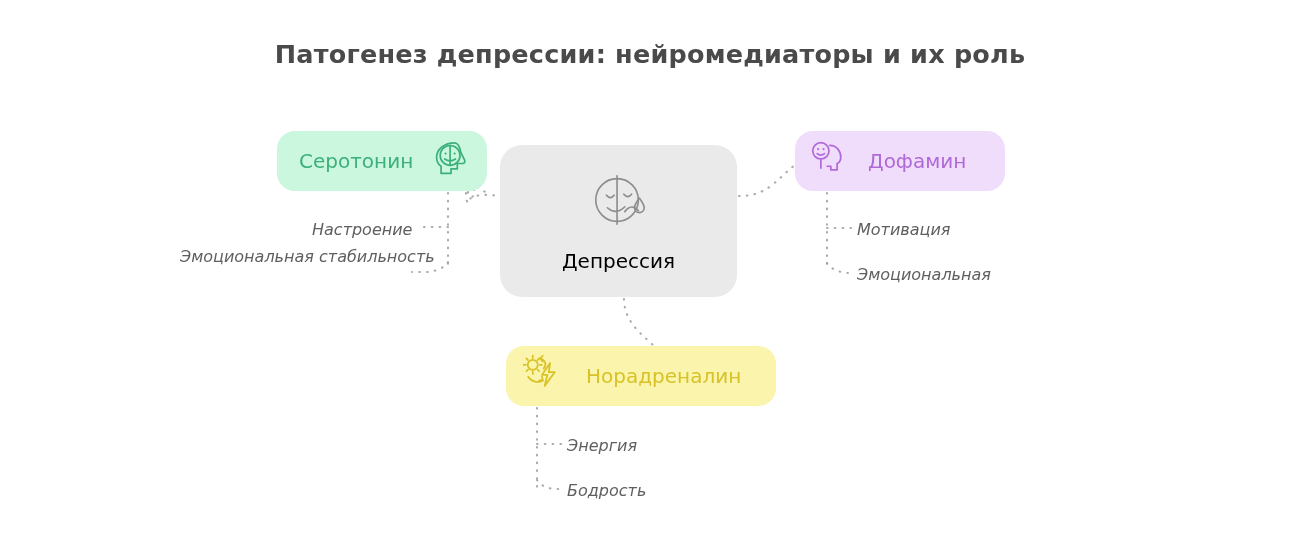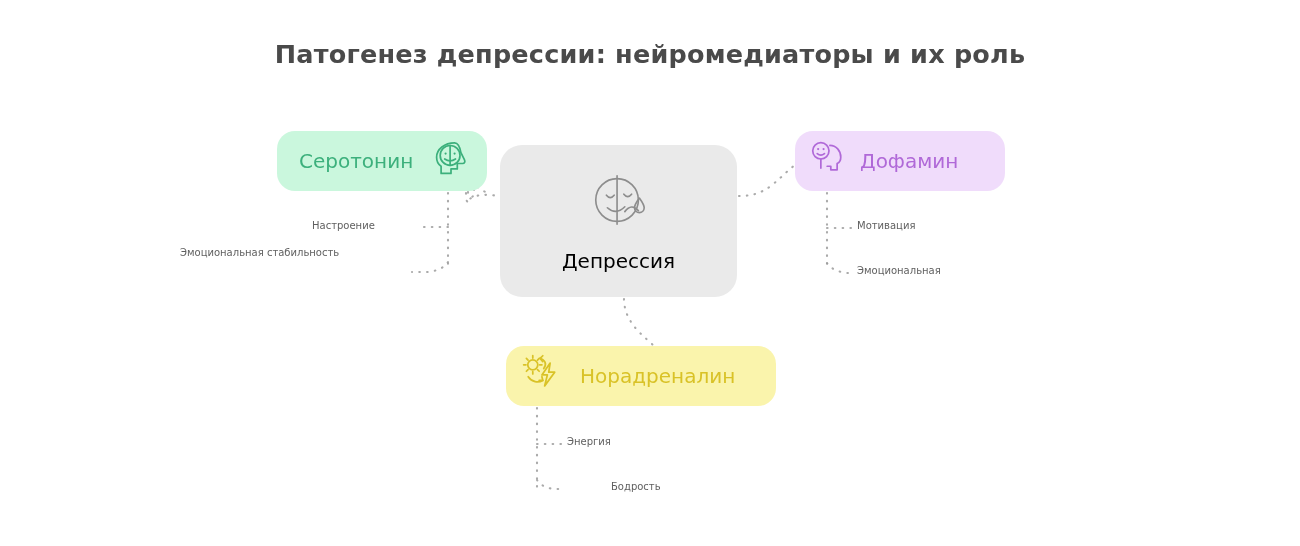--- a/index.html
+++ b/index.html
@@ -108,54 +108,55 @@
 
   
   .node-dopamine {
     left: 795px;
     top: 131px;
     width: 210px;
     height: 60px;
     background: #f0dcfb;
     justify-content: flex-start;
     padding: 0 18px 0 15px;
-    gap: 12px;
+    gap: 20px;
   }
   .node-dopamine .node-label { color: #b069d8; }
 
   
   .node-noradrenaline {
     left: 506px;
     top: 346px;
     width: 270px;
     height: 60px;
     background: #faf4ac;
     justify-content: flex-start;
     padding: 0 18px 0 14px;
-    gap: 18px;
+    gap: 24px;
   }
   .node-noradrenaline .node-label { color: #d9c227; }
 
   
   .sub-label {
     position: absolute;
-    font-size: 10px;
+    font-size: 16px;
     color: #5f5f5f;
     white-space: nowrap;
     font-family: "DejaVu Sans", "Liberation Sans", sans-serif;
+    font-style: italic;
   }
   .sub-right { text-align: left; }
   .sub-left  { text-align: right; }
 
   .sl-mood        { left: 312px; top: 220px; }
   .sl-stability   { left: 180px; top: 247px; }
   .sl-motivation  { left: 857px; top: 220px; }
   .sl-pleasure    { left: 857px; top: 265px; }
   .sl-energy      { left: 567px; top: 436px; }
-  .sl-vigor       { left: 567px; top: 481px; margin-left: 44px; }
+  .sl-vigor       { left: 567px; top: 481px; }
 </style>
 </head>
 <body>
 
 <div id="canvas">
 
   <div class="title">Патогенез депрессии: нейромедиаторы и их роль</div>
 
   <svg id="links" viewBox="0 0 1300 546" width="1300" height="546">
 

